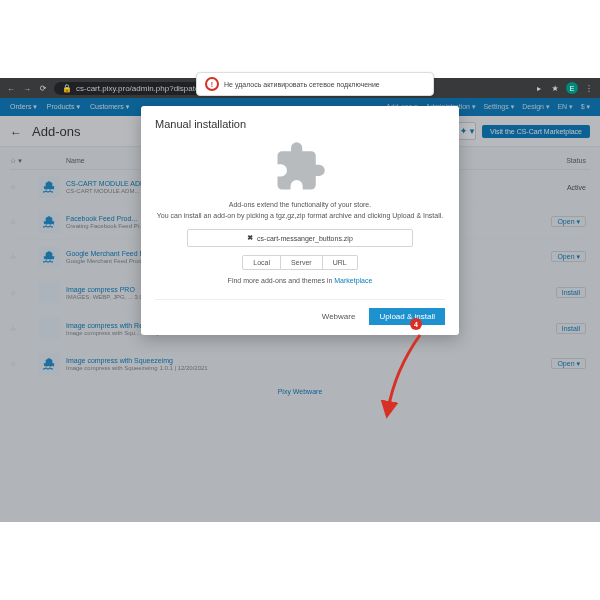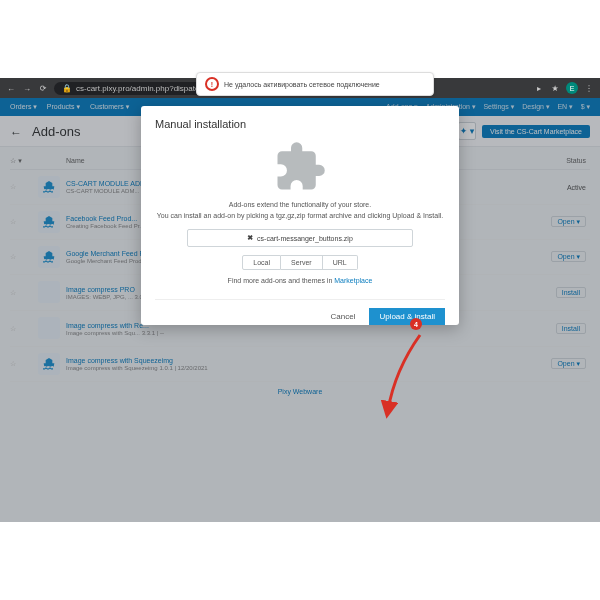--- a/index.html
+++ b/index.html
@@ -40,21 +40,21 @@
 
   .row{display:flex;align-items:center;padding:6px 0;border-bottom:1px solid #ecedee;font-size:7px;}
   .row .ic{width:22px;height:22px;background:#e6eef4;border-radius:3px;display:inline-flex;align-items:center;justify-content:center;}
   .row .ic svg{width:16px;height:16px;}
   .row .nm{color:#0b7dbf;font-weight:500;}
   .row .sub{color:#888;font-size:6px;margin-top:1px;}
   .statpill{border:1px solid #cfd5d9;border-radius:2px;padding:1px 5px;color:#0b7dbf;font-size:7px;}
   .statplain{color:#555;font-size:7px;}
 
   
-  .modal{position:absolute;z-index:20;top:8px;left:50%;transform:translateX(-50%);width:290px;background:#fff;border-radius:3px;box-shadow:0 4px 16px rgba(0,0,0,.25);padding:12px 14px 0;}
+  .modal{position:absolute;z-index:20;top:8px;left:50%;transform:translateX(-50%);width:290px;background:#fff;border-radius:3px;box-shadow:0 4px 16px rgba(0,0,0,.25);padding:12px 14px 10px;}
   .modal h2{font-size:11px;font-weight:500;color:#333;margin:0 0 10px;}
   .puzzle{display:flex;justify-content:center;margin:6px 0;}
   .puzzle svg{width:54px;height:54px;fill:#b7bbbd;}
   .mtext{font-size:7px;color:#555;text-align:center;line-height:1.5;}
   .filebox{border:1px solid #cfd5d9;border-radius:2px;margin:8px 32px;padding:4px;font-size:7px;display:flex;align-items:center;justify-content:center;gap:4px;color:#444;}
   .closex{font-weight:bold;}
   .pillrow{display:flex;justify-content:center;gap:0;margin:0 0 6px;}
   .pill{border:1px solid #cfd5d9;font-size:7px;color:#555;padding:3px 10px;}
   .pill:first-child{border-radius:2px 0 0 2px;}
   .pill:last-child{border-radius:0 2px 2px 0;border-left:none;}
@@ -222,21 +222,21 @@
     </div>
     <div class="pillrow">
       <span class="pill">Local</span>
       <span class="pill mid">Server</span>
       <span class="pill">URL</span>
     </div>
     <div class="mtext">
       <span>Find more add-ons and themes in </span><span class="mlink">Marketplace</span>
     </div>
     <div class="mfoot">
-      <span class="btn-cancel">Cancel</span>
+      <span class="btn-cancel">Webware</span>
       <span class="btn-primary">Upload &amp; install</span>
     </div>
   </div>
 
   <div class="arrow">
     <svg viewBox="0 0 50 90">
           <defs>
             <marker id="ah" markerWidth="6" markerHeight="6" refX="3" refY="3" orient="auto">
               <path d="M0,0 L6,3 L0,6 z" fill="#d93025"></path>
             </marker>

